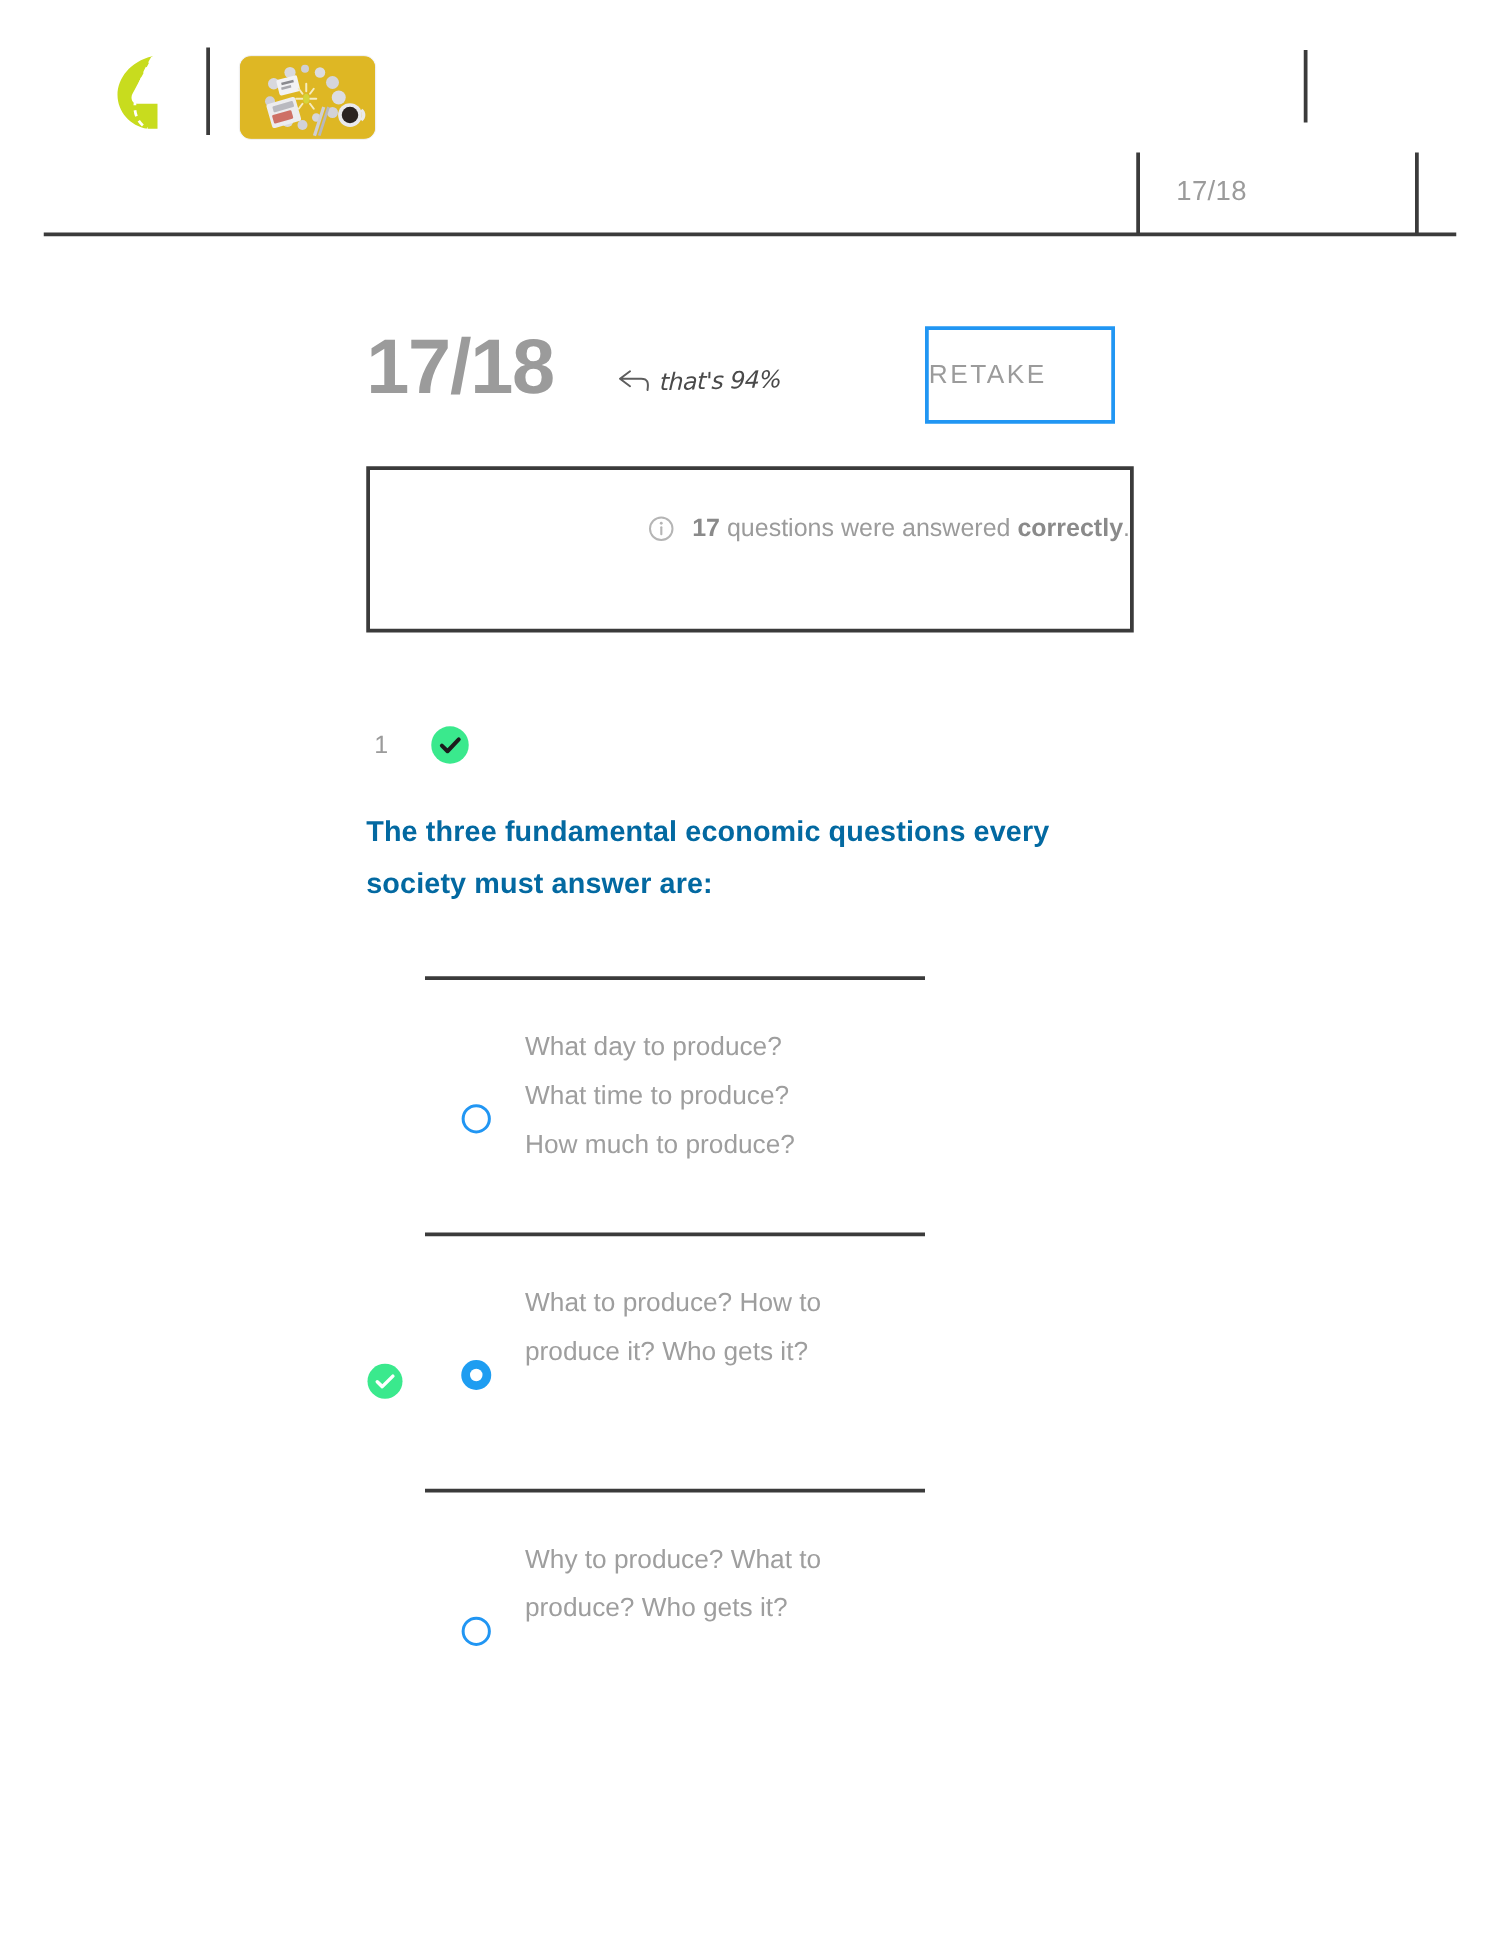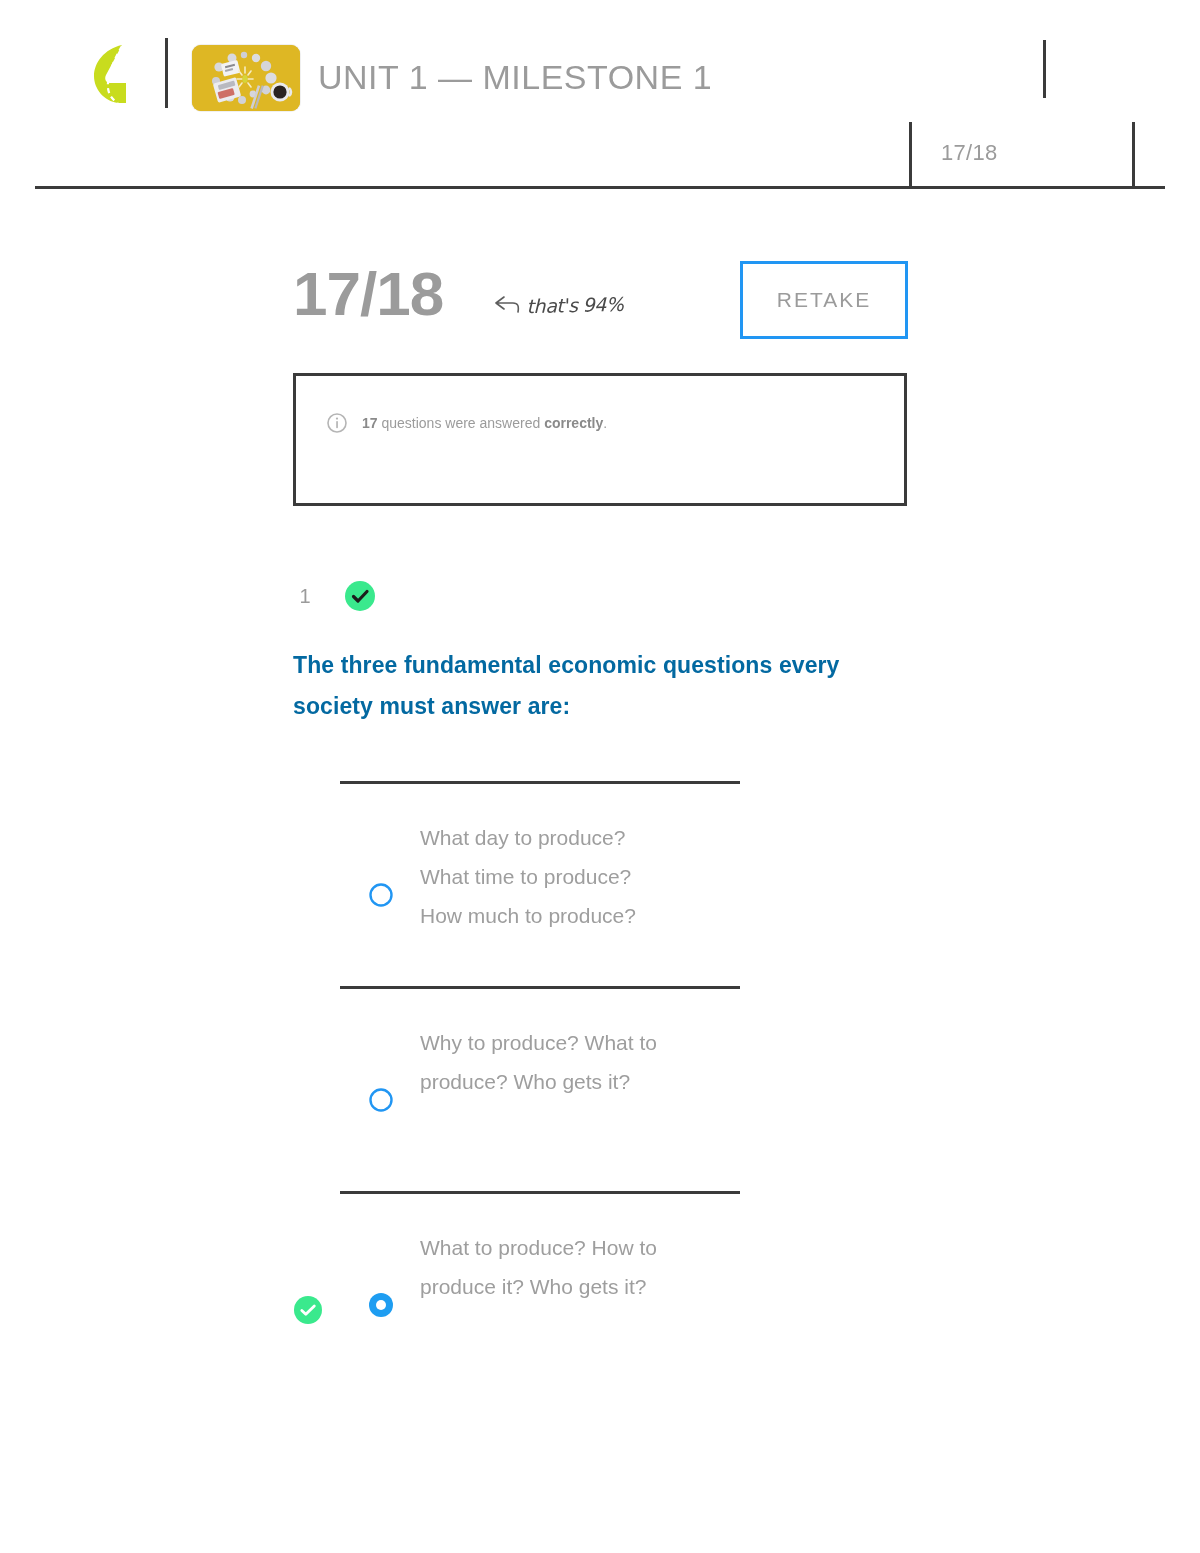--- a/index.html
+++ b/index.html
@@ -140,27 +140,27 @@
     font-size: 19px;
     font-style: italic;
     color: #4a4a4a;
     transform: skewX(-4deg) rotate(-1.5deg);
     letter-spacing: -0.5px;
   }
   .retake-btn {
     position: absolute;
     left: 447px;
     top: 3px;
-    width: 168px;
+    width: 152px;
     height: 78px;
     border: 3px solid #2196f3;
     background: #ffffff;
     display: flex;
     align-items: center;
-    justify-content: center;
+    justify-content: flex-start;
     cursor: pointer;
   }
   .retake-btn span {
     font-size: 21px;
     letter-spacing: 2px;
     color: #9b9b9b;
     font-weight: 400;
   }
 
   
@@ -170,24 +170,25 @@
     top: 373px;
     width: 614px;
     height: 133px;
     border: 3px solid #3b3b3b;
     background: #ffffff;
     padding: 26px 0 0 28px;
   }
   .info-line {
     display: flex;
     align-items: flex-start;
-    font-size: 14px;
+    font-size: 20px;
     color: #9b9b9b;
     line-height: 42px;
     white-space: nowrap;
+    justify-content: flex-end;
   }
   .info-icon {
     width: 26px;
     height: 42px;
     display: flex;
     align-items: center;
     justify-content: center;
     margin-right: 12px;
     flex: 0 0 auto;
   }
@@ -324,21 +325,20 @@
         <line x1="59" y1="26" x2="56" y2="30"></line>
         <line x1="45" y1="34" x2="50" y2="34"></line>
         <line x1="61" y1="34" x2="56" y2="34"></line>
         <line x1="47" y1="42" x2="50" y2="38"></line>
         <line x1="59" y1="42" x2="56" y2="38"></line>
       </g>
       <ellipse cx="53" cy="34" rx="2.6" ry="4" fill="#d5d53a"></ellipse>
     </svg>
   </div>
 
-  <div class="unit-title">UNIT 1 — MILESTONE 1</div>
 
   <div class="vdiv-top-right"></div>
   <div class="vdiv-score-left"></div>
   <div class="vdiv-score-right"></div>
   <div class="header-score">17/18</div>
 
   <div class="header-rule"></div>
 </div>
 
 <div class="score-row">
@@ -394,38 +394,38 @@
         <circle cx="13" cy="13" r="10.5" fill="#ffffff" stroke="#2196f3" stroke-width="2.4"></circle>
       </svg>
     </span>
     <div class="opt-label">What day to produce?
 What time to produce?
 How much to produce?</div>
   </div>
 
   <div class="option">
     <div class="opt-rule"></div>
-    <span class="opt-radio">
-      <svg width="26" height="26" viewBox="0 0 26 26">
-        <circle cx="13" cy="13" r="10.5" fill="#ffffff" stroke="#2196f3" stroke-width="2.4"></circle>
-      </svg>
-    </span>
-    <div class="opt-label">Why to produce? What to produce? Who gets it?</div>
-  </div>
-
-  <div class="option">
-    <div class="opt-rule"></div>
     <span class="opt-correct-mark">
       <svg width="30" height="30" viewBox="0 0 30 30">
         <circle cx="15" cy="15" r="14" fill="#3ae98d"></circle>
         <path d="M8.8 15.4 L12.8 19.3 L21.3 10.9" fill="none" stroke="#ffffff" stroke-width="2.8" stroke-linecap="round" stroke-linejoin="round"></path>
       </svg>
     </span>
     <span class="opt-radio">
       <svg width="26" height="26" viewBox="0 0 26 26">
         <circle cx="13" cy="13" r="12" fill="#1e9df1"></circle>
         <circle cx="13" cy="13" r="5" fill="#ffffff"></circle>
       </svg>
     </span>
     <div class="opt-label">What to produce? How to produce it? Who gets it?</div>
   </div>
 
+  <div class="option">
+    <div class="opt-rule"></div>
+    <span class="opt-radio">
+      <svg width="26" height="26" viewBox="0 0 26 26">
+        <circle cx="13" cy="13" r="10.5" fill="#ffffff" stroke="#2196f3" stroke-width="2.4"></circle>
+      </svg>
+    </span>
+    <div class="opt-label">Why to produce? What to produce? Who gets it?</div>
+  </div>
+
 </div>
 
 </body></html>

